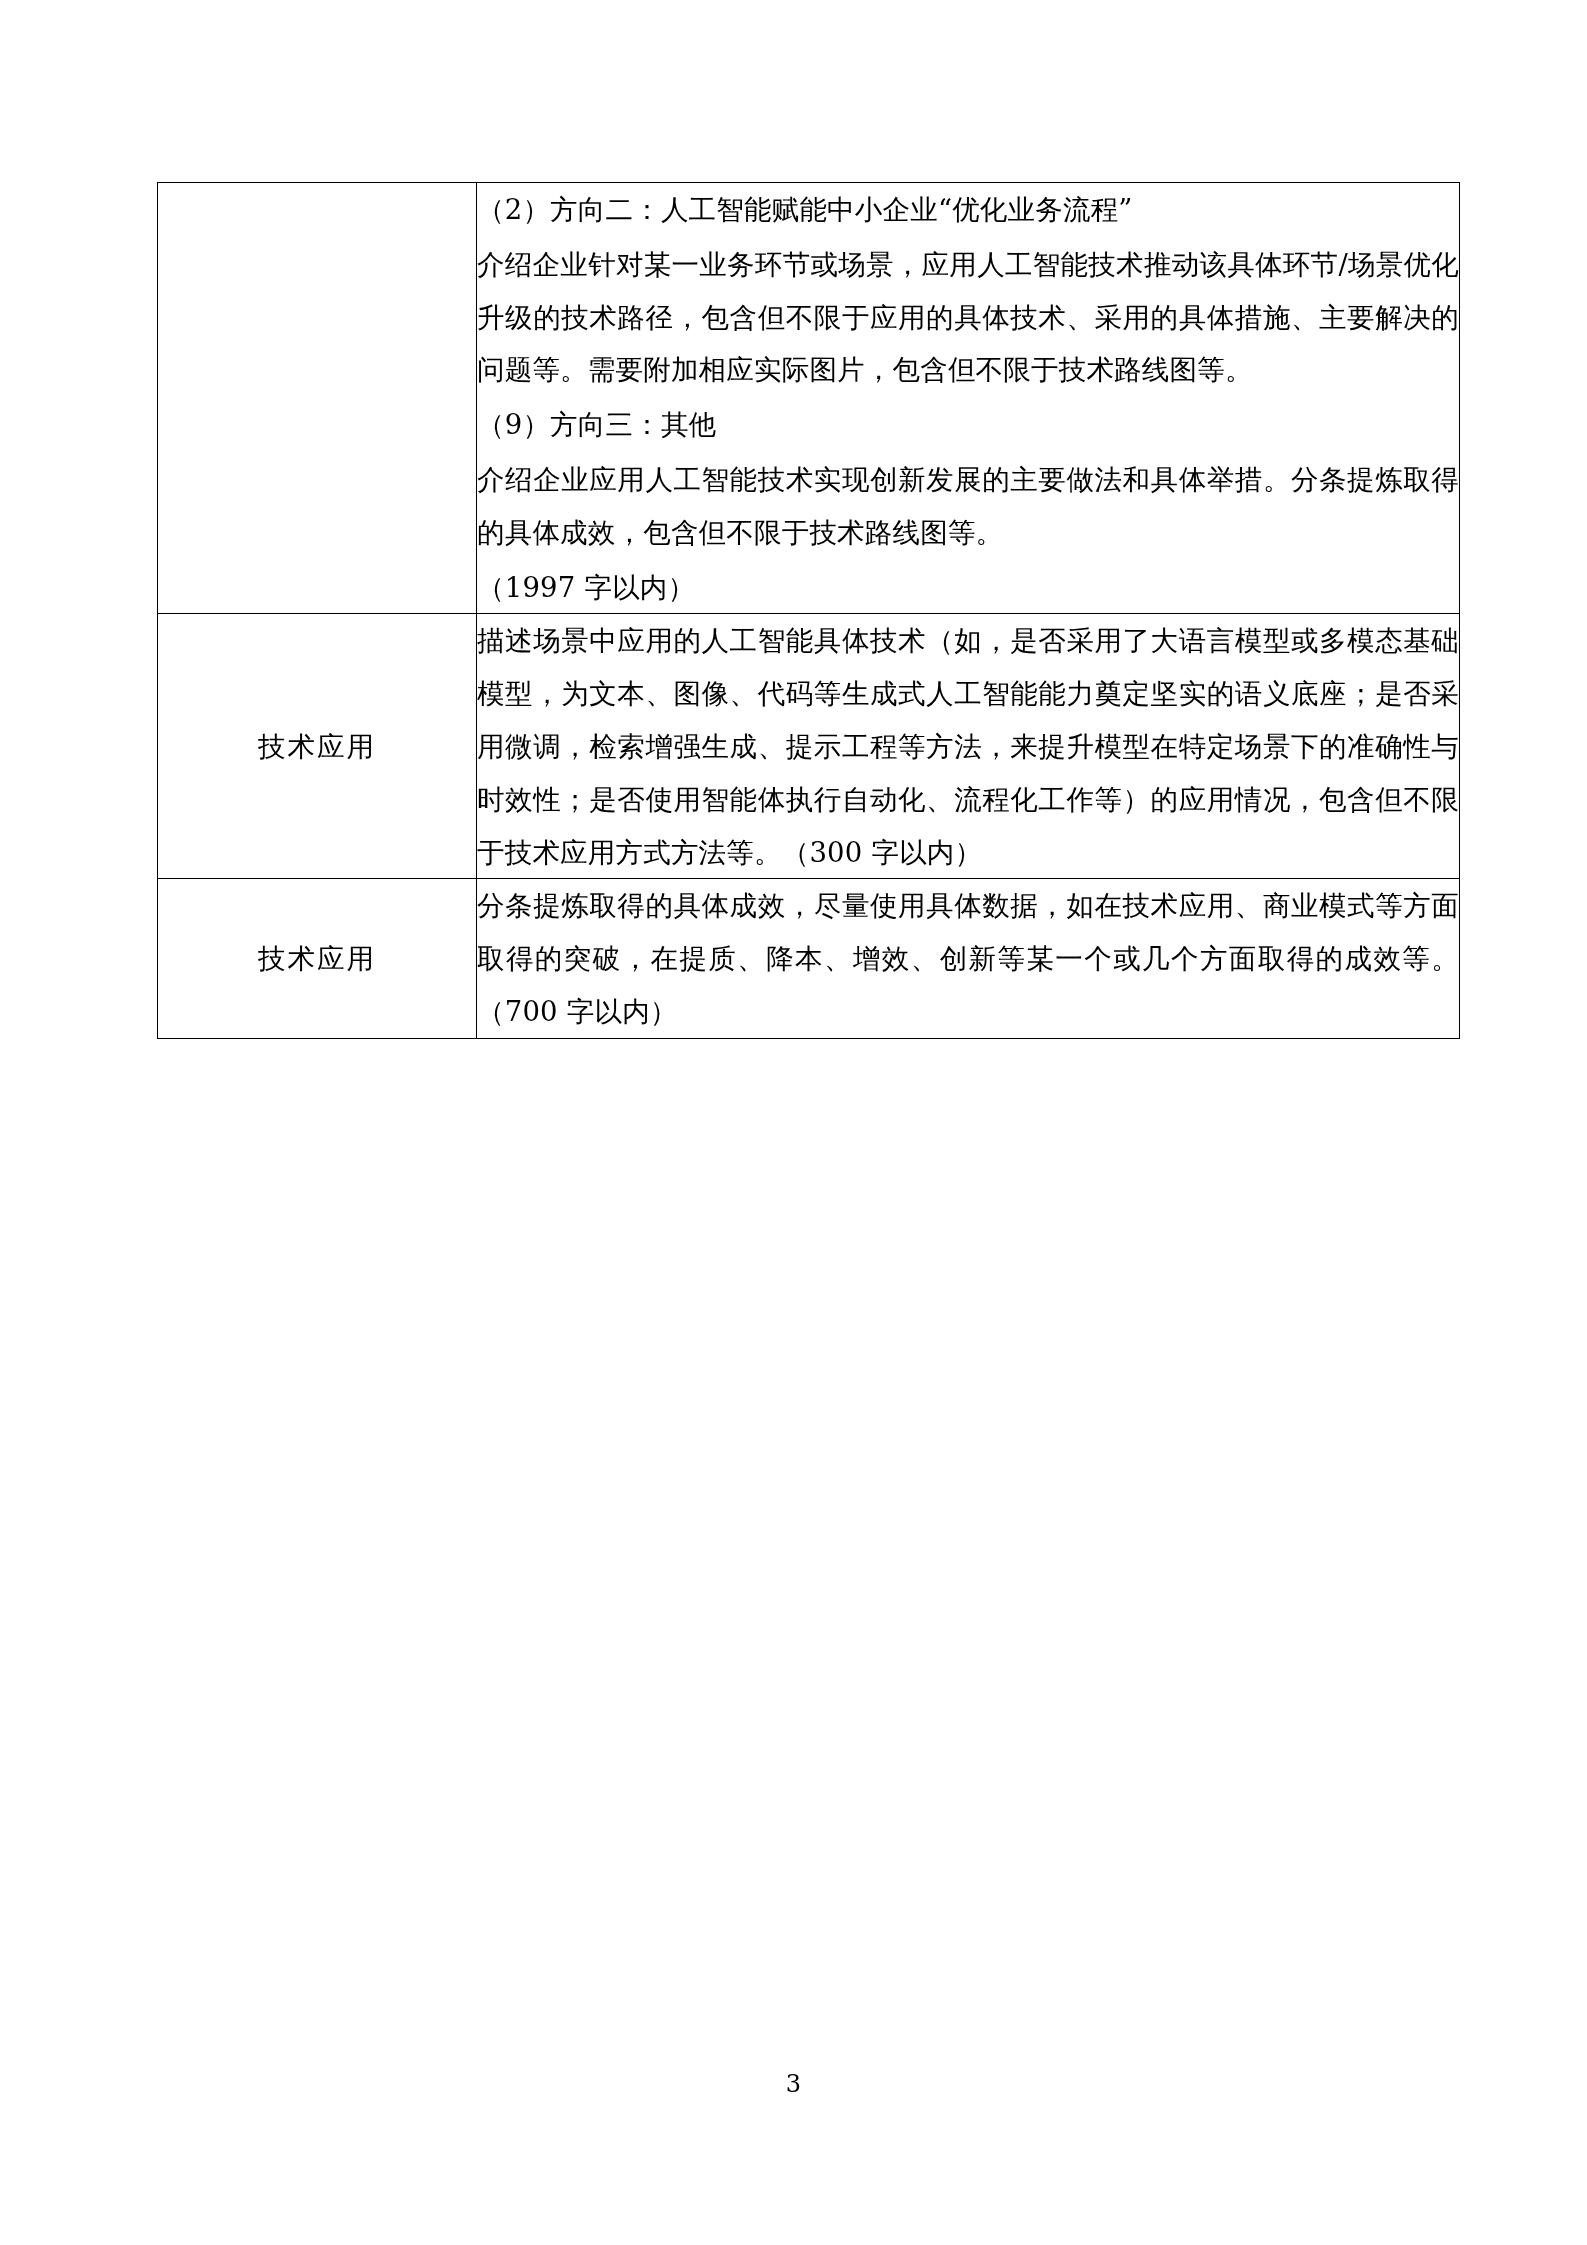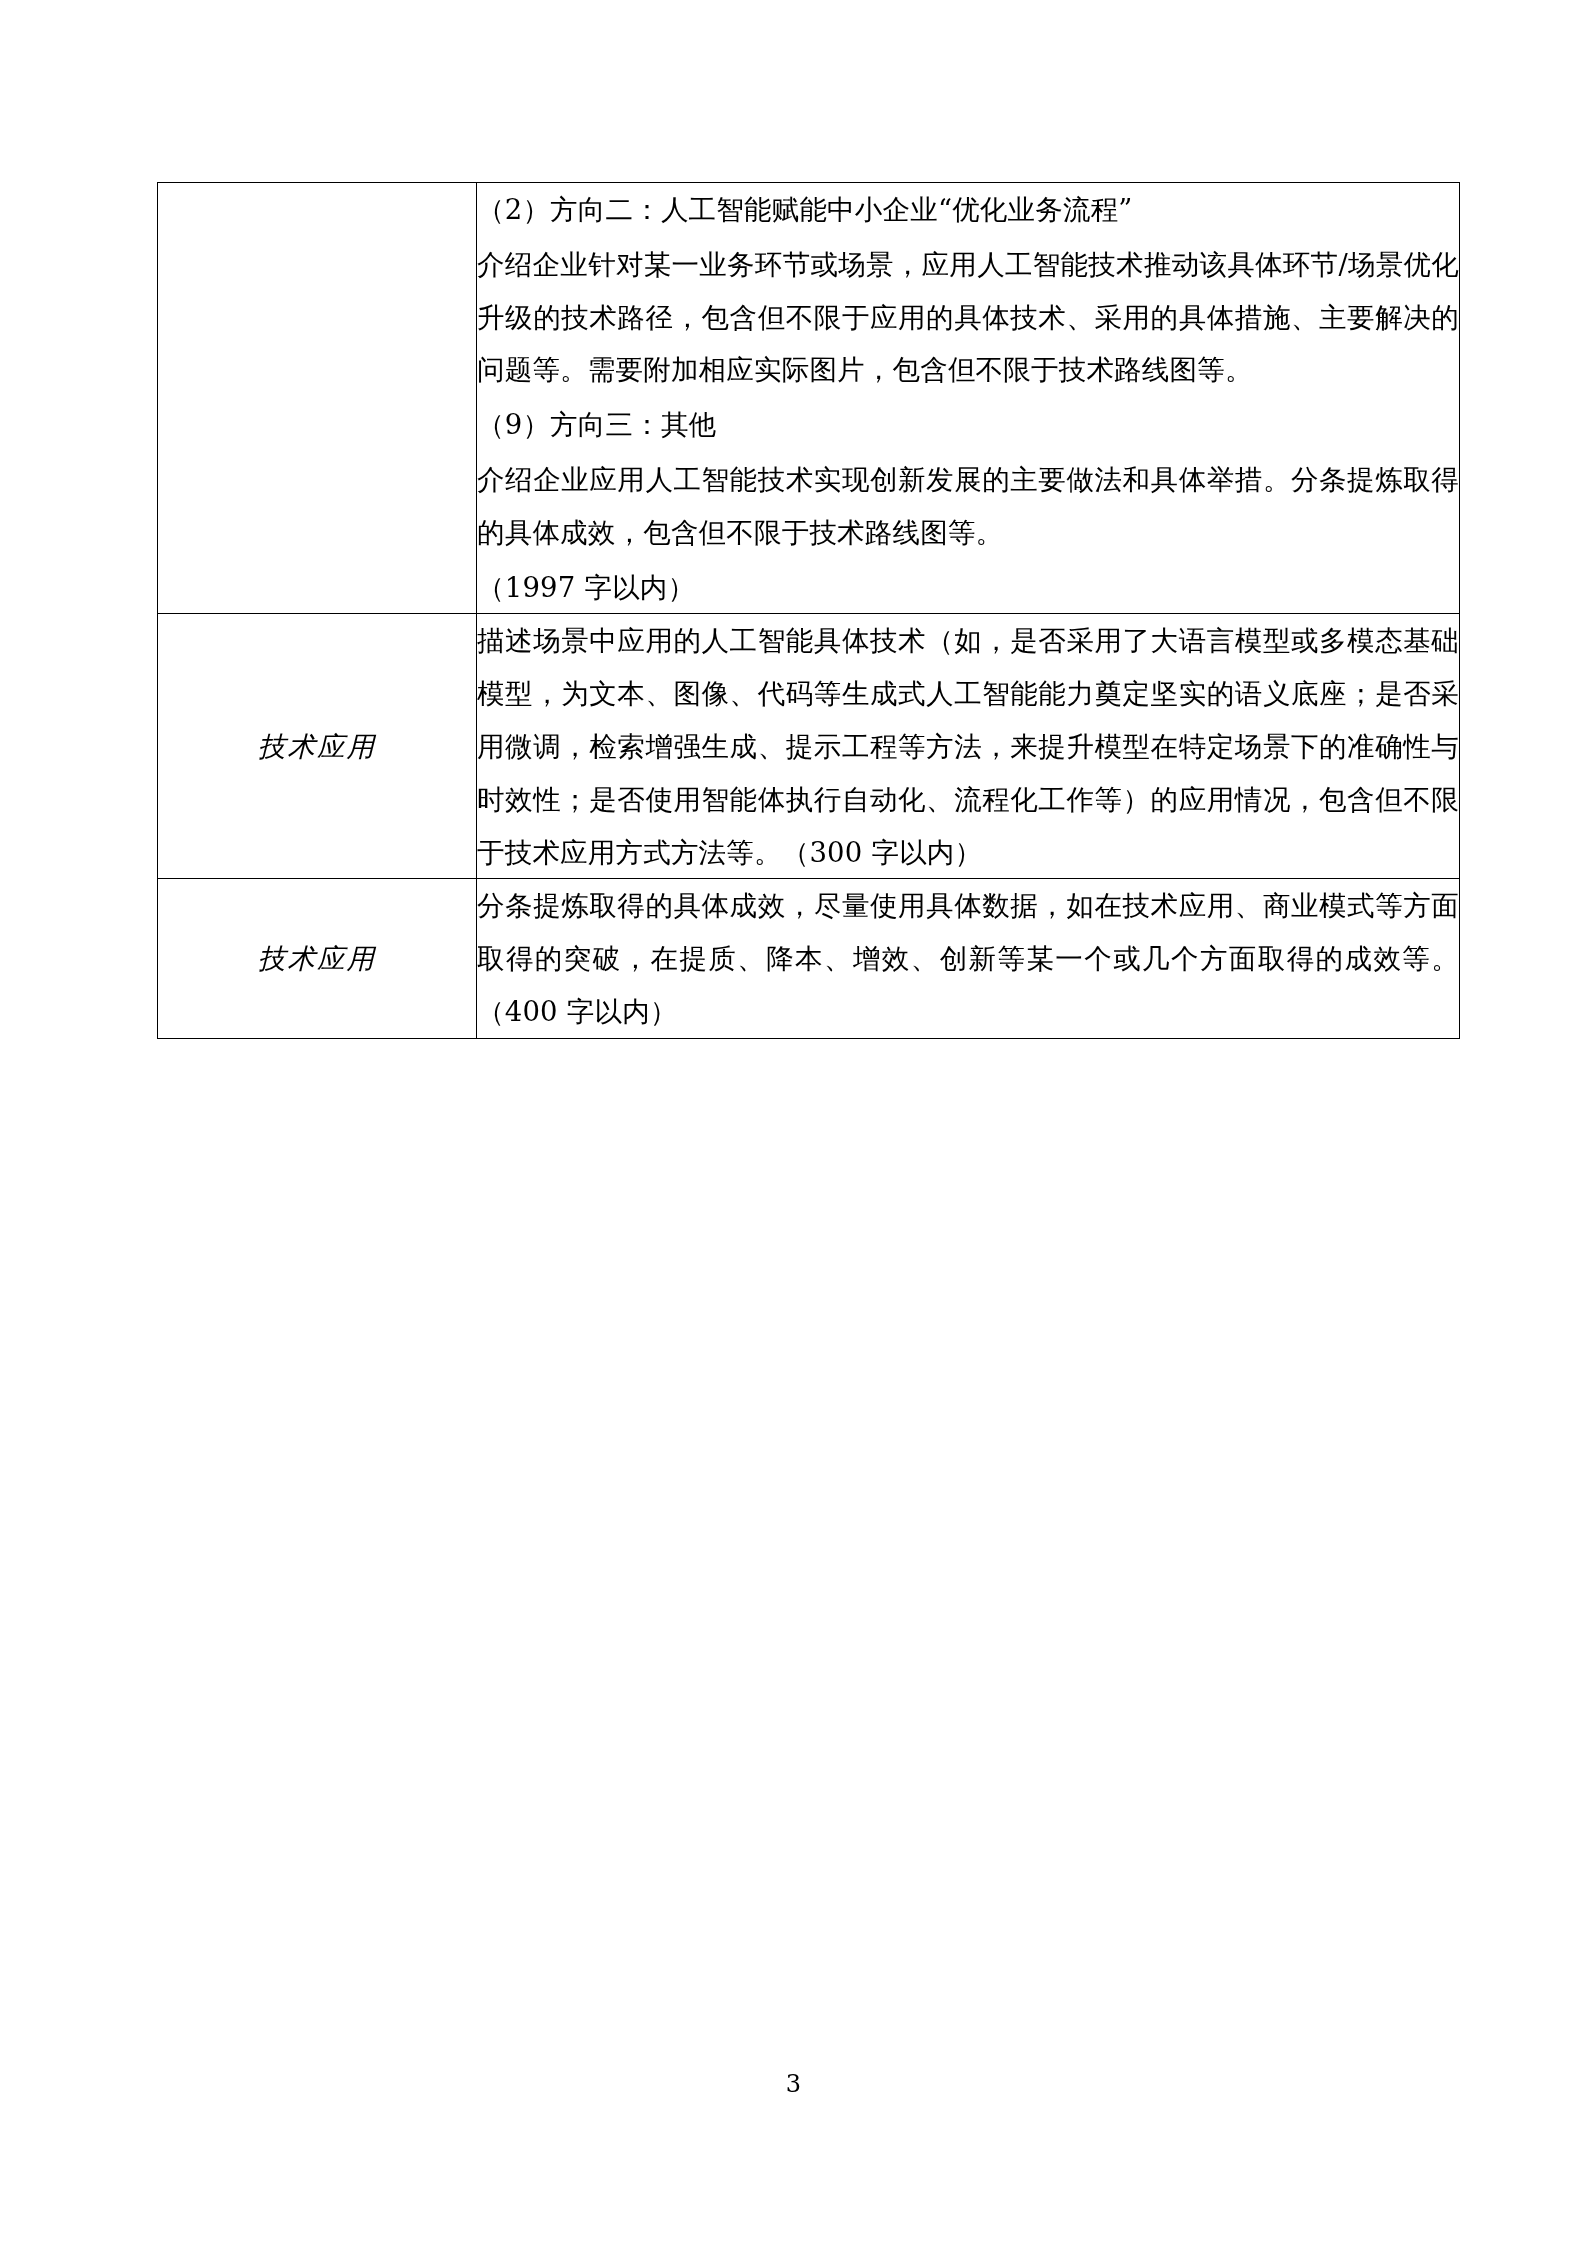--- a/index.html
+++ b/index.html
@@ -31,21 +31,20 @@
     border-collapse: collapse;
     table-layout: fixed;
   }
   .doc-table td {
     border: 1.6px solid #000000;
     vertical-align: middle;
     padding: 0;
   }
   .col-label {
     width: 318px;
-    font-style: italic;
   }
   .col-body {
     width: 982px;
   }
   .label-cell {
     text-align: center;
     font-size: 27.5px;
     letter-spacing: 2px;
     line-height: 1.9;
     padding: 10px 8px;
@@ -103,21 +102,21 @@
         <td class="col-body body-cell">
           <p class="para">描述场景中应用的人工智能具体技术（如，是否采用了大语言模型或多模态基础模型，为文本、图像、代码等生成式人工智能能力奠定坚实的语义底座；是否采用微调，检索增强生成、提示工程等方法，来提升模型在特定场景下的准确性与时效性；是否使用智能体执行自动化、流程化工作等）的应用情况，包含但不限于技术应用方式方法等。（300 字以内）</p>
         </td>
       </tr>
 
       <tr>
         <td class="col-label label-cell">
           <span>技术应用</span>
         </td>
         <td class="col-body body-cell">
-          <p class="para">分条提炼取得的具体成效，尽量使用具体数据，如在技术应用、商业模式等方面取得的突破，在提质、降本、增效、创新等某一个或几个方面取得的成效等。（400 字以内）</p>
+          <p class="para">分条提炼取得的具体成效，尽量使用具体数据，如在技术应用、商业模式等方面取得的突破，在提质、降本、增效、创新等某一个或几个方面取得的成效等。（700 字以内）</p>
         </td>
       </tr>
 
     </tbody>
   </table>
 
   <div class="page-number">3</div>
 
 </div>
 

